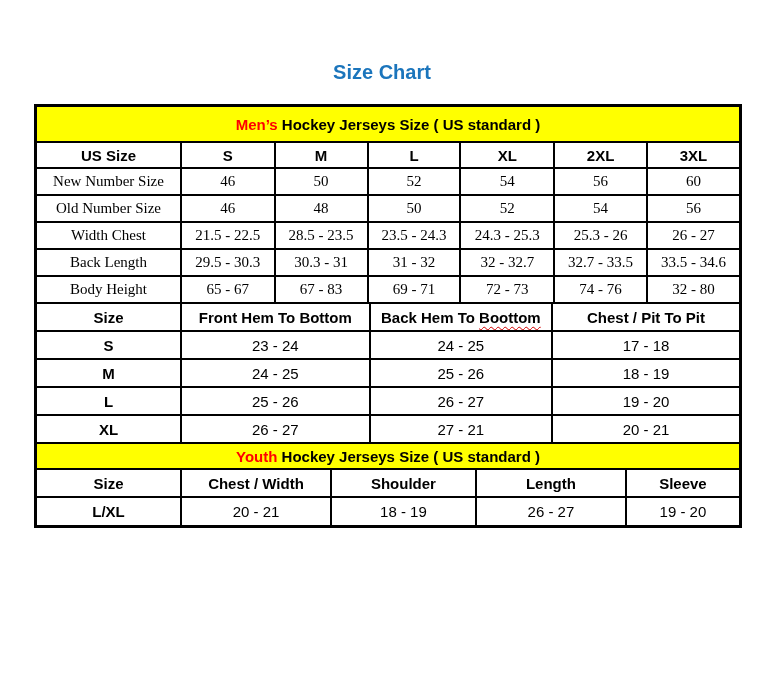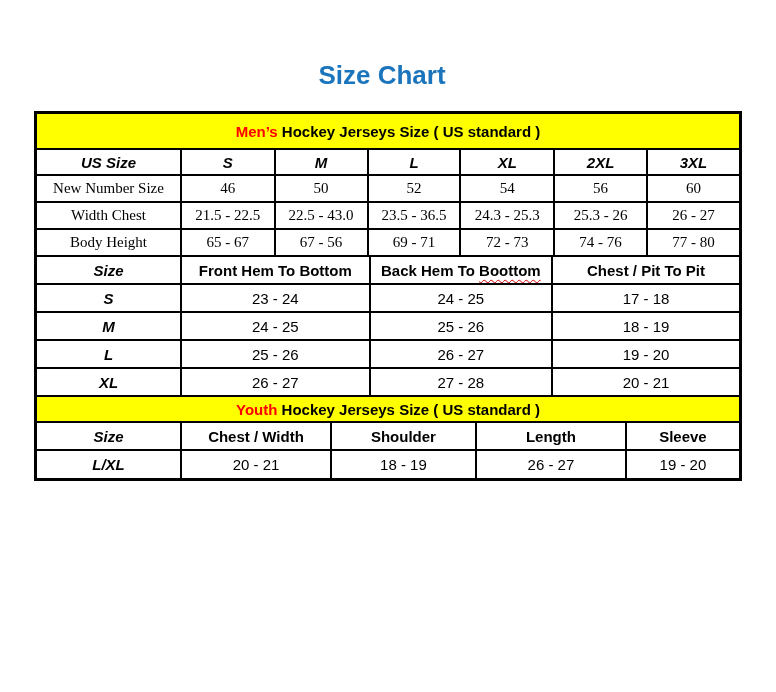--- a/index.html
+++ b/index.html
@@ -9,21 +9,21 @@
     background: #ffffff;
     font-family: "Liberation Sans", sans-serif;
     color: #000000;
     overflow: hidden;
   }
   .page { width: 776px; height: 692px; }
   .title {
     margin: 0;
     padding: 60px 12px 20px 0;
     text-align: center;
-    font-size: 26px;
+    font-size: 20px;
     line-height: 1.2;
     font-weight: bold;
     color: var(--title-blue, #1B75BC);
   }
   .tables {
     width: 706px;
     margin-left: 34px;
     border: 1px solid var(--border-black, #000000);
   }
   table.size-table {
@@ -41,31 +41,31 @@
     overflow: hidden;
     white-space: nowrap;
   }
   td.band {
     background: var(--band-yellow, #FFFF00);
     font-weight: bold;
     font-size: 17.5px;
   }
   td.band .accent { color: var(--accent-red, #FF0000); }
   tr.header-row td { font-weight: bold; }
-  table.label-bold td.row-label { font-weight: bold; font-style: italic; }
+  table.label-bold td.row-label { font-weight: bold; }
   .misspelled {
     text-decoration: underline;
     text-decoration-style: wavy;
     text-decoration-color: var(--squiggle-red, #D40000);
     text-decoration-thickness: 1px;
     text-underline-offset: 3px;
   }
   
   .t-mens   td.band            { height: 34px; }
-  .t-mens   tr.header-row td   { height: 24px; font-style: italic; }
+  .t-mens   tr.header-row td   { height: 24px; }
   .t-mens   tr.data-row td     { height: 25px; font-family: Liberation Serif, serif; }
   .t-womens td.band            { height: 32px; }
   .t-womens tr.header-row td   { height: 26px; }
   .t-womens tr.data-row td     { height: 26px; }
   .t-youth  td.band            { height: 24px; }
   .t-youth  tr.header-row td   { height: 26px; }
   .t-youth  tr.data-row td     { height: 27px; }
 </style>
 </head>
 <body>
@@ -99,36 +99,54 @@
           <tr class="data-row">
             <td class="row-label">New Number Size</td>
             <td class="value-cell">46</td>
             <td class="value-cell">50</td>
             <td class="value-cell">52</td>
             <td class="value-cell">54</td>
             <td class="value-cell">56</td>
             <td class="value-cell">60</td>
           </tr>
           <tr class="data-row">
+            <td class="row-label">Old Number Size</td>
+            <td class="value-cell">46</td>
+            <td class="value-cell">48</td>
+            <td class="value-cell">50</td>
+            <td class="value-cell">52</td>
+            <td class="value-cell">54</td>
+            <td class="value-cell">56</td>
+          </tr>
+          <tr class="data-row">
             <td class="row-label">Width Chest</td>
             <td class="value-cell">21.5 - 22.5</td>
-            <td class="value-cell">22.5 - 43.0</td>
-            <td class="value-cell">23.5 - 36.5</td>
+            <td class="value-cell">28.5 - 23.5</td>
+            <td class="value-cell">23.5 - 24.3</td>
             <td class="value-cell">24.3 - 25.3</td>
             <td class="value-cell">25.3 - 26</td>
             <td class="value-cell">26 - 27</td>
           </tr>
           <tr class="data-row">
+            <td class="row-label">Back Length</td>
+            <td class="value-cell">29.5 - 30.3</td>
+            <td class="value-cell">30.3 - 31</td>
+            <td class="value-cell">31 - 32</td>
+            <td class="value-cell">32 - 32.7</td>
+            <td class="value-cell">32.7 - 33.5</td>
+            <td class="value-cell">33.5 - 34.6</td>
+          </tr>
+          <tr class="data-row">
             <td class="row-label">Body Height</td>
             <td class="value-cell">65 - 67</td>
-            <td class="value-cell">67 - 56</td>
+            <td class="value-cell">67 - 83</td>
             <td class="value-cell">69 - 71</td>
             <td class="value-cell">72 - 73</td>
             <td class="value-cell">74 - 76</td>
-            <td class="value-cell">77 - 80</td>
+            <td class="value-cell">32 - 80</td>
           </tr>
         </tbody>
       </table>
       <table class="size-table t-womens label-bold">
         <colgroup>
           <col style="width: 20.6%;">
           <col style="width: 26.8%;">
           <col style="width: 25.9%;">
           <col style="width: 26.7%;">
         </colgroup>
@@ -153,21 +171,21 @@
           </tr>
           <tr class="data-row">
             <td class="row-label">L</td>
             <td class="value-cell">25 - 26</td>
             <td class="value-cell">26 - 27</td>
             <td class="value-cell">19 - 20</td>
           </tr>
           <tr class="data-row">
             <td class="row-label">XL</td>
             <td class="value-cell">26 - 27</td>
-            <td class="value-cell">27 - 28</td>
+            <td class="value-cell">27 - 21</td>
             <td class="value-cell">20 - 21</td>
           </tr>
         </tbody>
       </table>
       <table class="size-table t-youth label-bold">
         <colgroup>
           <col style="width: 20.6%;">
           <col style="width: 21.3%;">
           <col style="width: 20.6%;">
           <col style="width: 21.3%;">

